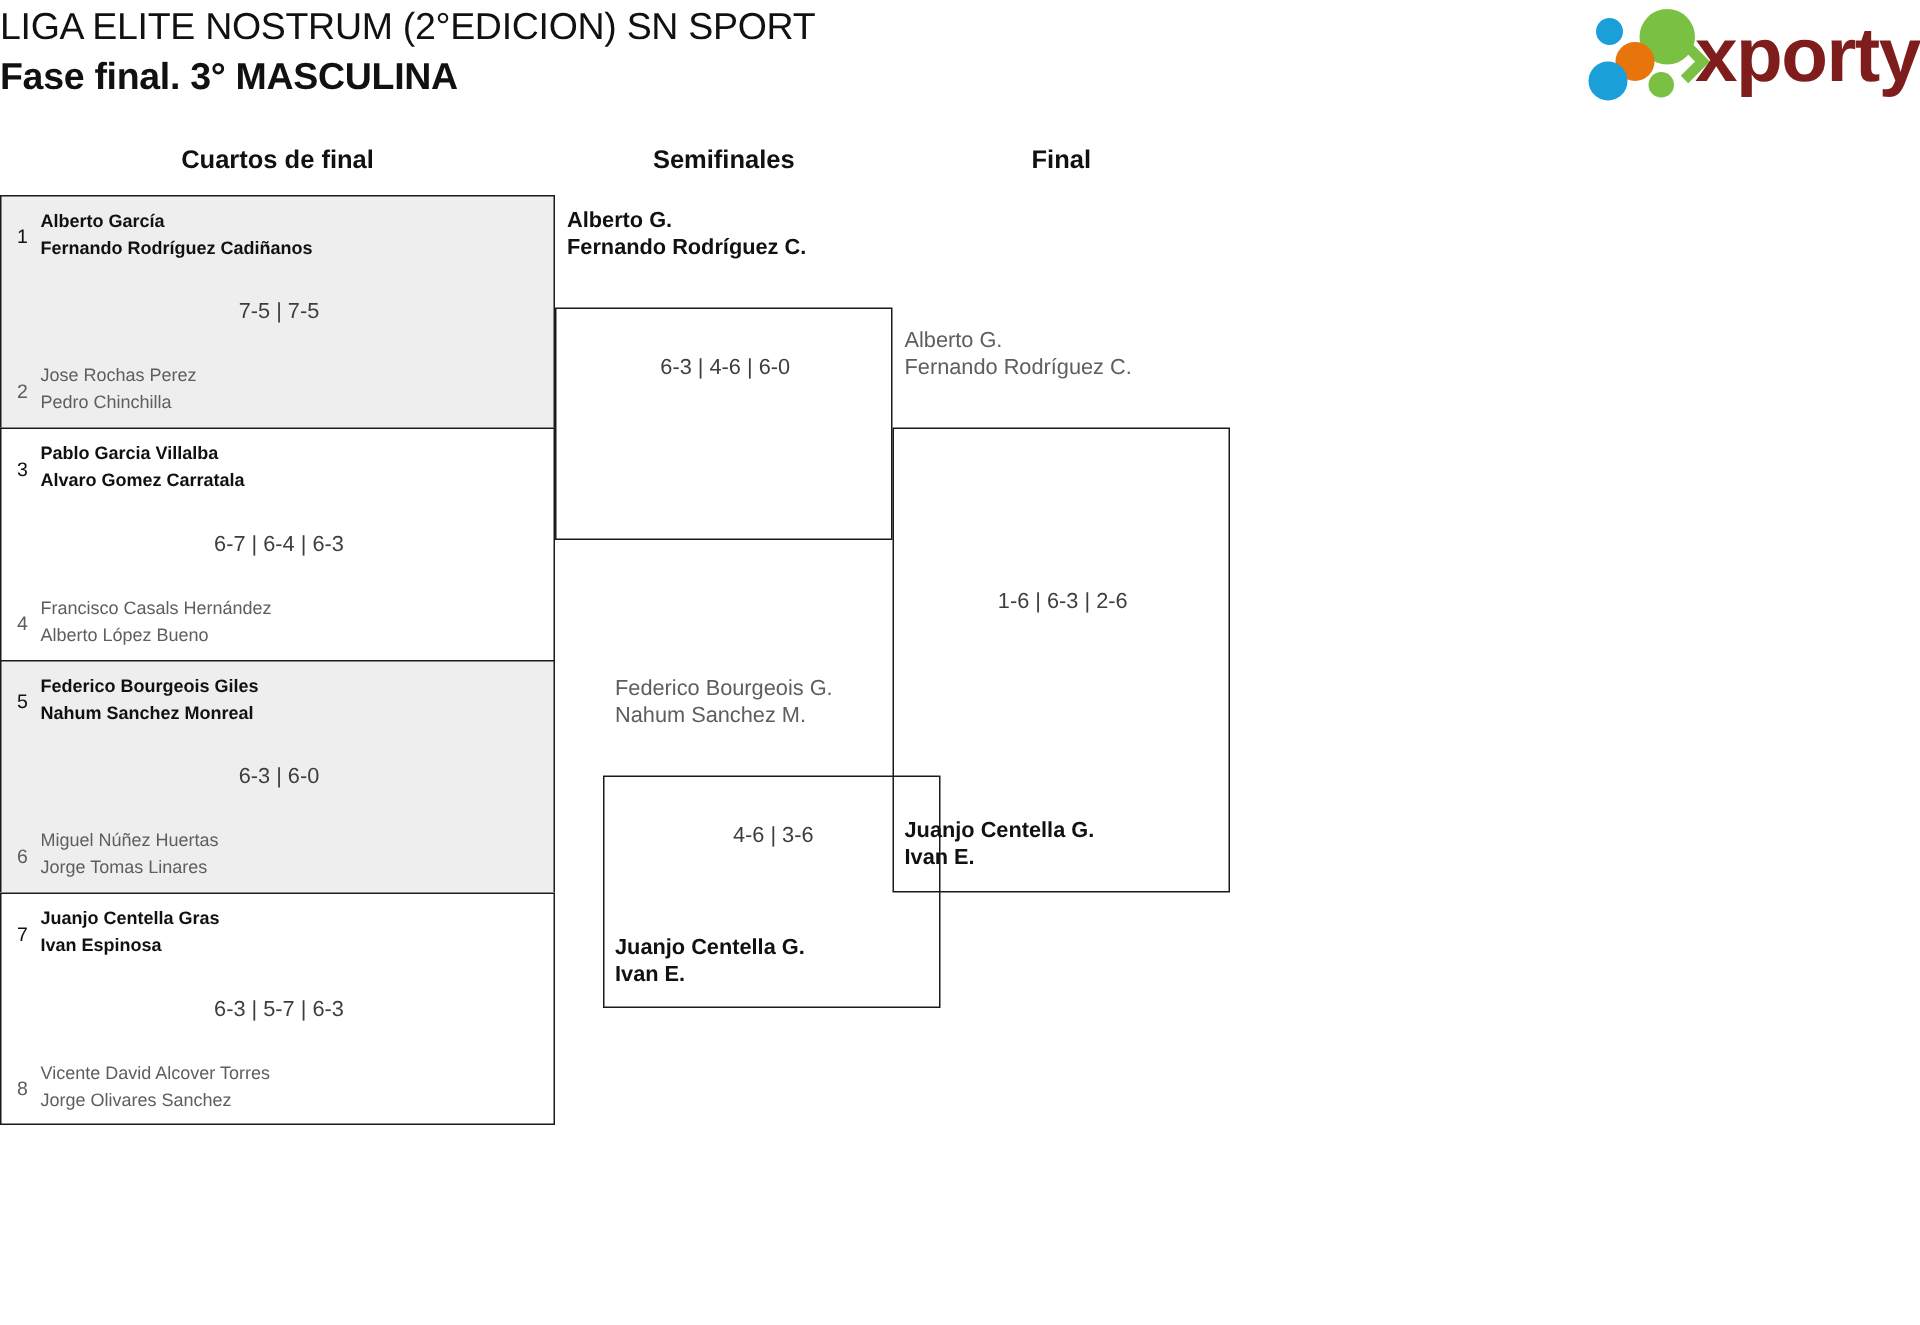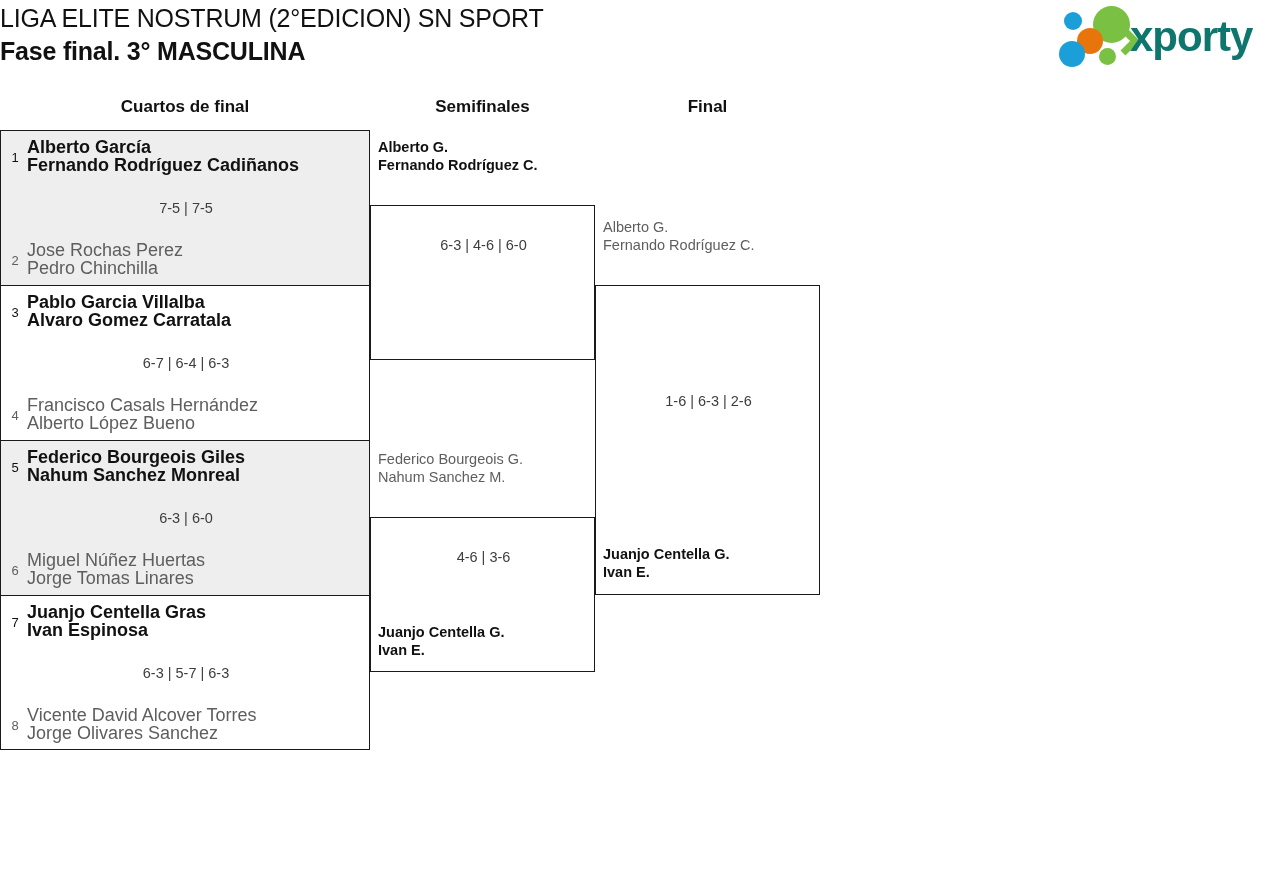--- a/index.html
+++ b/index.html
@@ -47,23 +47,23 @@
   .dot { position: absolute; border-radius: 50%; }
   .dot-blue-sm   { left: 6px;  top: 8px;  width: 18px; height: 18px; background: #1b9fd8; }
   .dot-green-lg  { left: 35px; top: 2px;  width: 37px; height: 37px; background: #7ac143; }
   .dot-orange    { left: 19px; top: 24px; width: 26px; height: 26px; background: #e8740c; }
   .dot-blue-lg   { left: 1px;  top: 37px; width: 26px; height: 26px; background: #1b9fd8; }
   .dot-green-sm  { left: 41px; top: 44px; width: 17px; height: 17px; background: #7ac143; }
   .logo-chevron { position: absolute; left: 62px; top: 22px; }
   .logo-word {
     position: absolute;
     left: 72px; top: 2px;
-    font-size: 42px;
+    font-size: 51px;
     font-weight: bold;
-    color: #0f766e;
+    color: #7f1d1d;
     letter-spacing: -1px;
     line-height: 62px;
   }
 
   
   .round-head {
     position: absolute;
     font-size: 17px;
     font-weight: bold;
     color: #111111;
@@ -99,21 +99,21 @@
     font-size: 13px;
     line-height: 16px;
   }
   .qf .seed-top { top: 19px; }
   .qf .seed-bot { top: 122px; }
 
   .qf .team {
     position: absolute;
     left: 26px;
     width: 330px;
-    font-size: 18px;
+    font-size: 12px;
     line-height: 18px;
   }
   .qf .team-top { top: 7px; }
   .qf .team-bot { top: 110px; }
 
   .qf .score {
     position: absolute;
     left: 0px; top: 68px;
     width: 370px;
     text-align: center;
@@ -273,21 +273,21 @@
     </div>
 
     <div class="match sf" style="top:205px;">
       <div class="team team-above winner">
         <span class="pl">Alberto G.</span>
         <span class="pl">Fernando Rodríguez C.</span>
       </div>
       <div class="score">6-3 | 4-6 | 6-0</div>
     </div>
 
-    <div class="match sf" style="top:517px;">
+    <div class="match sf" style="top:517px;margin-left:32px;">
       <div class="team team-above loser">
         <span class="pl">Federico Bourgeois G.</span>
         <span class="pl">Nahum Sanchez M.</span>
       </div>
       <div class="score">4-6 | 3-6</div>
       <div class="team team-below winner">
         <span class="pl">Juanjo Centella G.</span>
         <span class="pl">Ivan E.</span>
       </div>
     </div>

